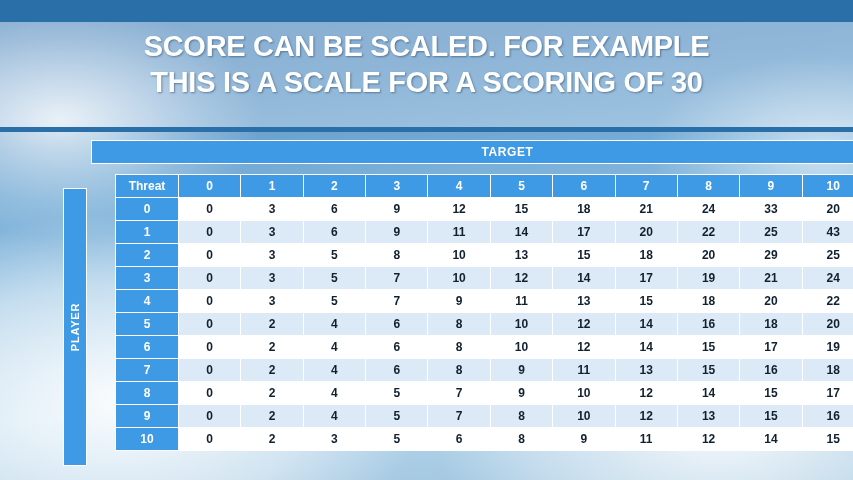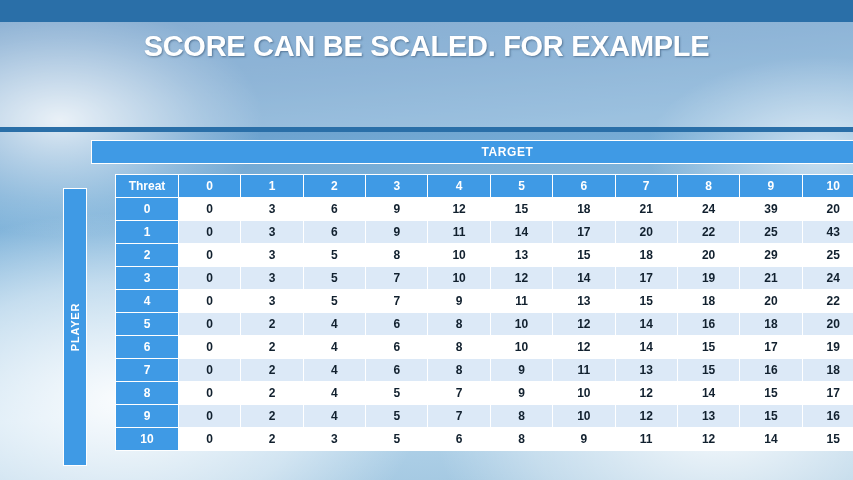--- a/index.html
+++ b/index.html
@@ -145,20 +145,21 @@
 </head>
 <body>
 
 <div class="slide">
 
   <div class="top-band"></div>
   <div class="title-band"></div>
 
   <div class="title-text">
     <span class="title-line">SCORE CAN BE SCALED. FOR EXAMPLE</span>
+    <span class="title-line">THIS IS A SCALE FOR A SCORING OF 30</span>
   </div>
 
   <div class="under-band"></div>
 
   <div class="target-bar">
     <span>TARGET</span>
   </div>
 
   <div class="player-bar">
     <span>PLAYER</span>
@@ -186,21 +187,21 @@
         <th class="rowhead">0</th>
         <td>0</td>
         <td>3</td>
         <td>6</td>
         <td>9</td>
         <td>12</td>
         <td>15</td>
         <td>18</td>
         <td>21</td>
         <td>24</td>
-        <td>39</td>
+        <td>33</td>
         <td>20</td>
       </tr>
       <tr class="band-b">
         <th class="rowhead">1</th>
         <td>0</td>
         <td>3</td>
         <td>6</td>
         <td>9</td>
         <td>11</td>
         <td>14</td>

